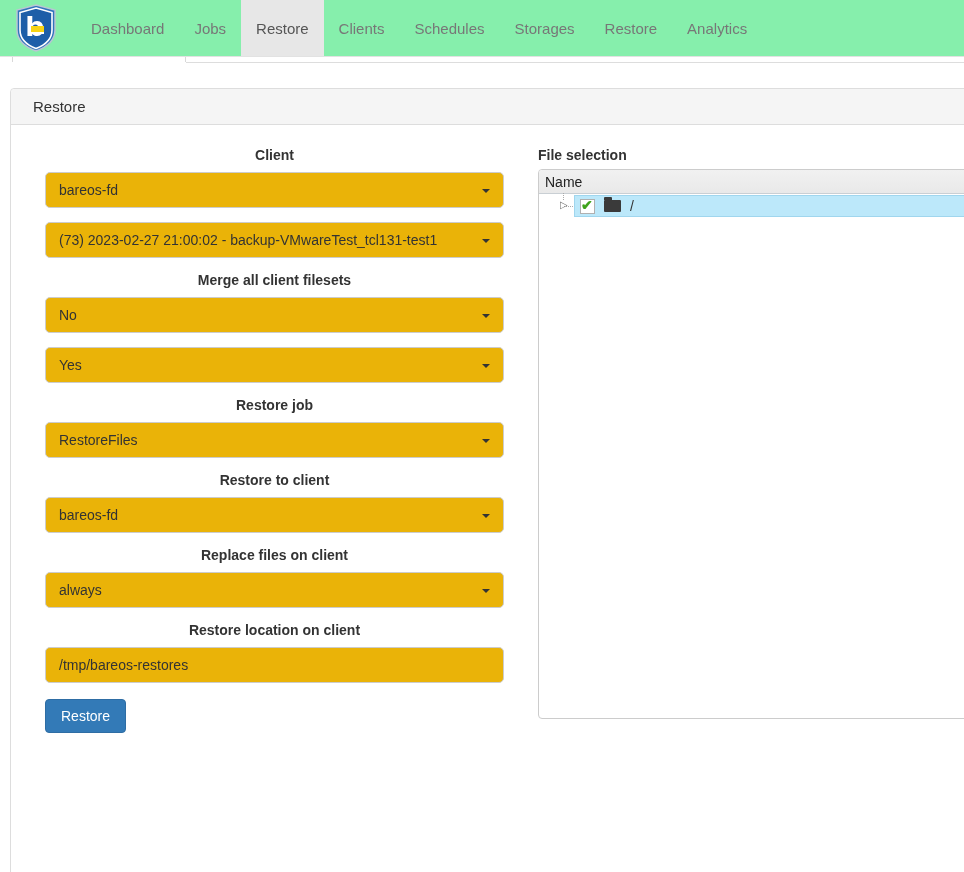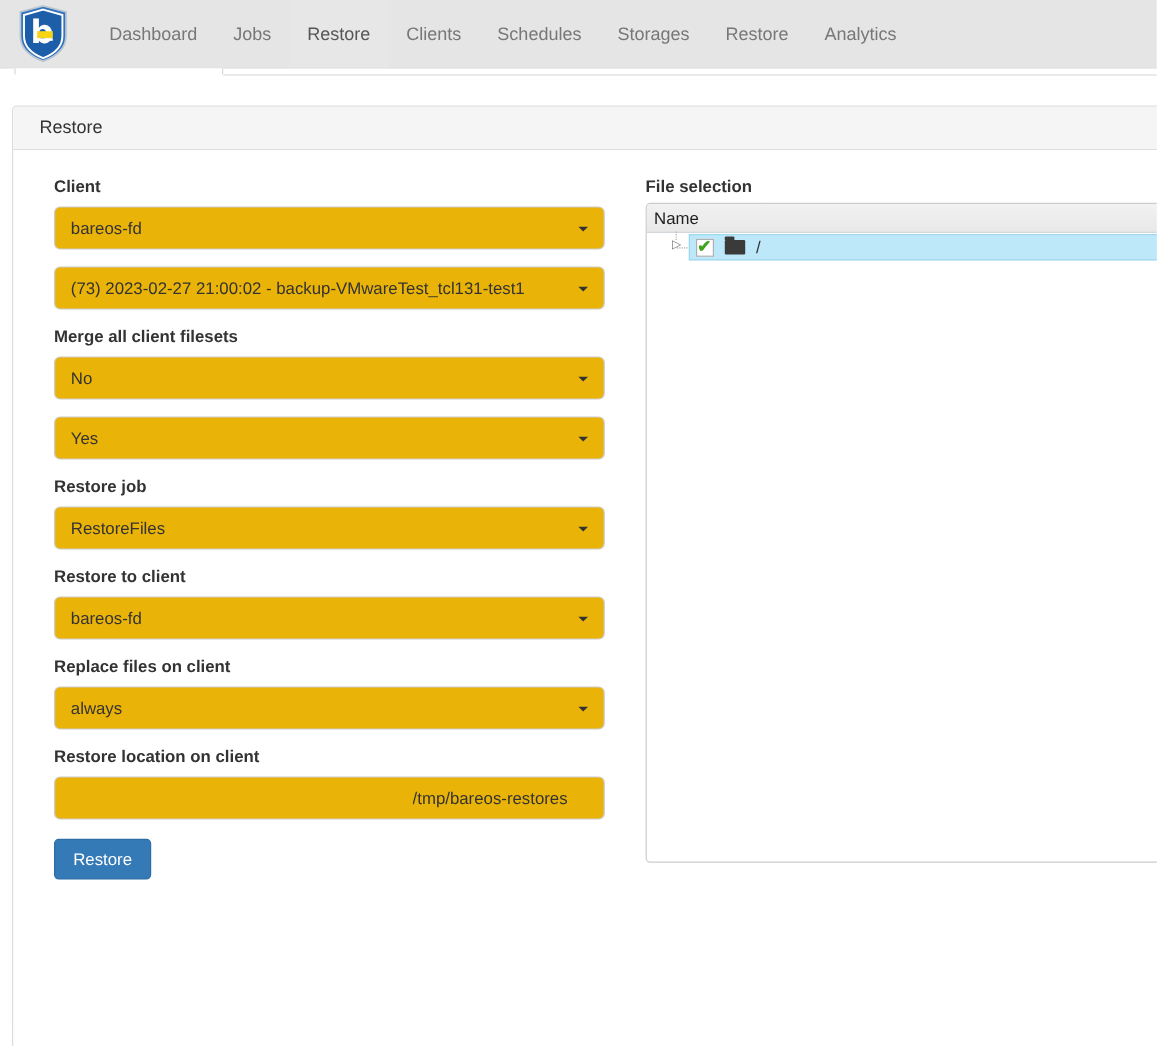--- a/index.html
+++ b/index.html
@@ -9,21 +9,21 @@
     background: #fff;
     color: #333;
     overflow: hidden;
     position: relative;
   }
   .page { position: relative; width: 964px; height: 872px; overflow: hidden; }
 
   
   .navbar {
     height: 57px;
-    background: #e5e5e5;
+    background: #86efac;
     border-bottom: 1px solid #e2e2e2;
     display: flex;
     align-items: stretch;
   }
   .logo-wrap {
     display: flex; align-items: center;
     margin-left: 14px; width: 48px; flex: 0 0 auto;
     cursor: pointer;
   }
   .nav-items {
@@ -65,35 +65,35 @@
     padding-left: 22px;
     font-size: 15px; color: #333;
   }
   .panel-body { position: relative; height: 780px; }
 
   
   .left-col { position: absolute; left: 34px; top: 22px; width: 459px; }
   .form-group { margin-bottom: 14px; }
   .field-label {
     display: block; font-weight: bold; font-size: 14px;
-    line-height: 17px; margin-bottom: 8px; color: #333;
+    line-height: 17px; margin-bottom: 8px; color: #333; text-align: center;
   }
   .control {
     position: relative; height: 36px; width: 100%;
     border: 1px solid #ccc; border-radius: 5px;
     background: #eab308;
     display: flex; align-items: center;
     padding: 0 30px 0 13px;
     font-size: 14px; color: #333;
     cursor: pointer;
   }
   .control .control-value {
     white-space: nowrap; overflow: hidden; display: block; max-width: 100%;
   }
-  .control.is-text { cursor: text; justify-content: flex-end; }
+  .control.is-text { cursor: text; }
   .control.focused {
     border-color: #66afe9;
     box-shadow: inset 0 1px 1px rgba(0,0,0,.075), 0 0 7px rgba(102,175,233,.65);
   }
   .caret {
     position: absolute; right: 13px; top: 16px;
     width: 0; height: 0;
     border-left: 4px solid transparent;
     border-right: 4px solid transparent;
     border-top: 4px solid #333;

